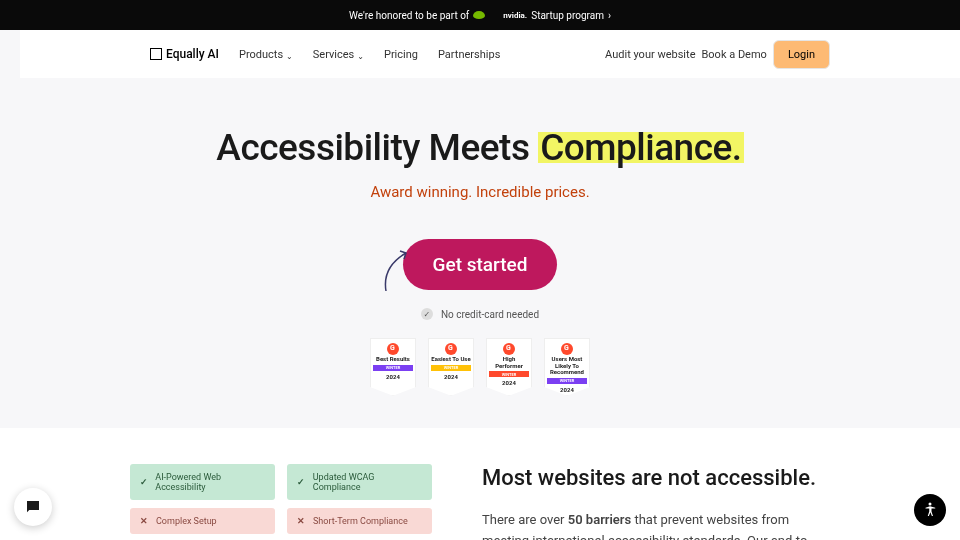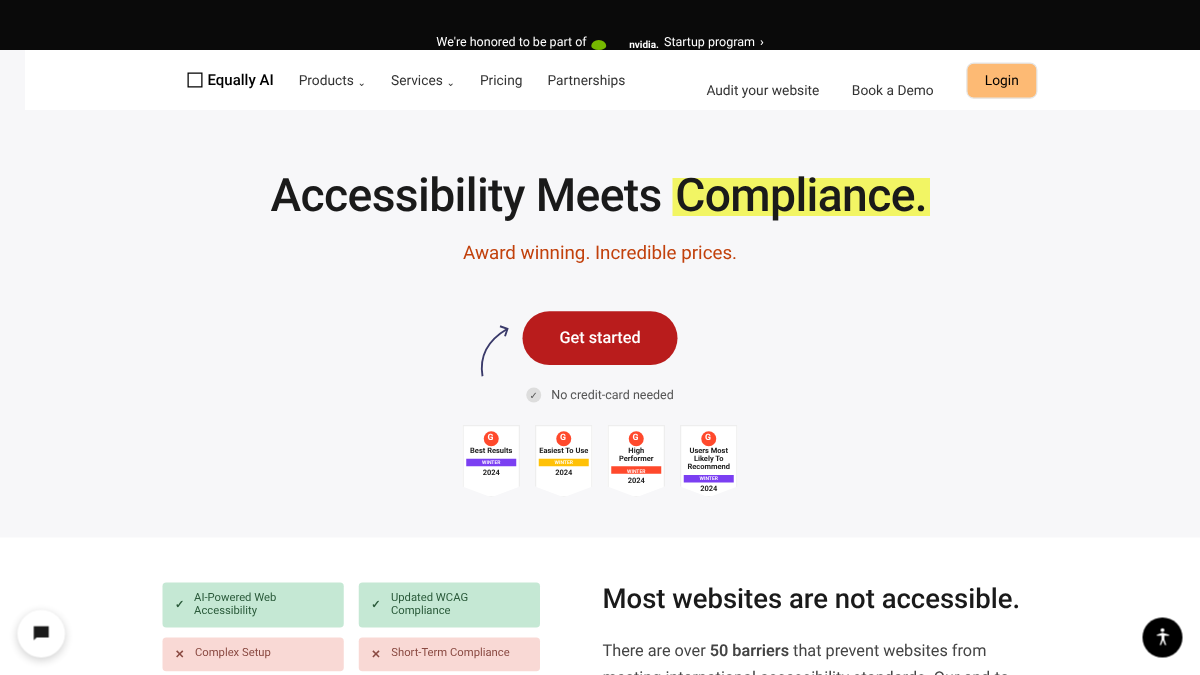--- a/index.html
+++ b/index.html
@@ -1,40 +1,40 @@
 <!DOCTYPE html>
 <html><head>
 <meta charset="utf-8">
 <style>
 * { margin: 0; padding: 0; box-sizing: border-box; }
 body { font-family: -apple-system, BlinkMacSystemFont, "Segoe UI", Roboto, sans-serif; width: 960px; height: 540px; overflow: hidden; background: #f7f7f9; }
 
-.topbar { background: #0a0a0a; color: #fff; height: 40px; display: flex; align-items: flex-end; justify-content: center; font-size: 10px; gap: 4px; }
+.topbar { background: #0a0a0a; color: #fff; height: 30px; display: flex; align-items: center; justify-content: center; font-size: 10px; gap: 4px; }
 .topbar .nvidia-logo { display: flex; align-items: center; gap: 18px; }
 .topbar .nvidia-eye { width: 12px; height: 8px; background: #76b900; border-radius: 50% 50% 50% 50% / 60% 60% 40% 40%; }
 .topbar .chevron { font-size: 10px; }
 
 .nav { background: #fff; height: 48px; display: flex; align-items: center; padding: 0 130px; justify-content: space-between; margin-left: 20px; }
 .nav-left { display: flex; align-items: center; gap: 20px; }
 .logo { display: flex; align-items: center; gap: 4px; font-size: 12px; font-weight: 500; }
 .logo-icon { width: 12px; height: 12px; border: 1.5px solid #000; display: inline-block; }
 .nav-item { font-size: 11px; color: #333; cursor: pointer; display: flex; align-items: flex-end; gap: 3px; }
-.nav-right { display: flex; align-items: flex-end; gap: 26px; }
+.nav-right { display: flex; align-items: center; gap: 6px; }
 .nav-link { font-size: 11px; color: #333; cursor: pointer; }
 .btn-login { font-size: 11px; padding: 7px 14px; border: 1px solid #e5e5e5; border-radius: 6px; background: #fdba74; cursor: pointer; }
 .btn-trial { font-size: 11px; padding: 8px 14px; background: #5656a7; color: #fff; border-radius: 6px; cursor: pointer; }
 
 .hero { text-align: center; padding: 48px 0 32px; background: #f7f7f9; }
 .hero h1 { font-size: 37px; font-weight: 500; color: #1a1a1a; letter-spacing: -0.5px; }
 .hero h1 .highlight { background: linear-gradient(180deg, transparent 15%, #f2f564 15%, #f2f564 85%, transparent 85%); padding: 0 2px; }
 .hero .subtitle { font-size: 15px; color: #c2410c; margin-top: 14px; }
 
 .cta-wrap { position: relative; display: flex; flex-direction: column; align-items: center; margin-top: 38px; }
 .cta-arrow { position: absolute; left: 378px; top: 8px; }
-.btn-started { background: #b91c1c; color: #fff; font-size: 13px; padding: 14px 30px; border-radius: 28px; cursor: pointer; font-weight: 500; }
+.btn-started { background: #be185d; color: #fff; font-size: 19px; padding: 14px 30px; border-radius: 28px; cursor: pointer; font-weight: 500; }
 .no-card { font-size: 10px; color: #555; margin-top: 18px; display: flex; align-items: center; gap: 8px; }
 .check-icon { width: 12px; height: 12px; border-radius: 50%; background: #ddd; display: flex; align-items: center; justify-content: center; font-size: 8px; color: #555; }
 
 .badges { display: flex; justify-content: center; gap: 12px; margin-top: 18px; }
 .badge { width: 46px; background: #fff; border: 1px solid #eee; position: relative; display: flex; flex-direction: column; align-items: center; padding: 4px 2px 2px; clip-path: polygon(0 0, 100% 0, 100% 85%, 50% 100%, 0 85%); }
 .badge-logo { width: 12px; height: 12px; border-radius: 50%; background: #ff492c; margin-bottom: 1px; position: relative; }
 .badge-logo::after { content: "G"; color: #fff; font-size: 7px; font-weight: bold; position: absolute; top: 1px; left: 3px; }
 .badge-title { font-size: 6px; font-weight: 700; text-align: center; line-height: 1.1; color: #222; }
 .badge-ribbon { width: 100%; height: 6px; margin-top: 2px; display: flex; align-items: center; justify-content: center; font-size: 4px; color: #fff; font-weight: 600; }
 .badge-year { font-size: 6px; font-weight: 700; margin-top: 2px; color: #222; }

